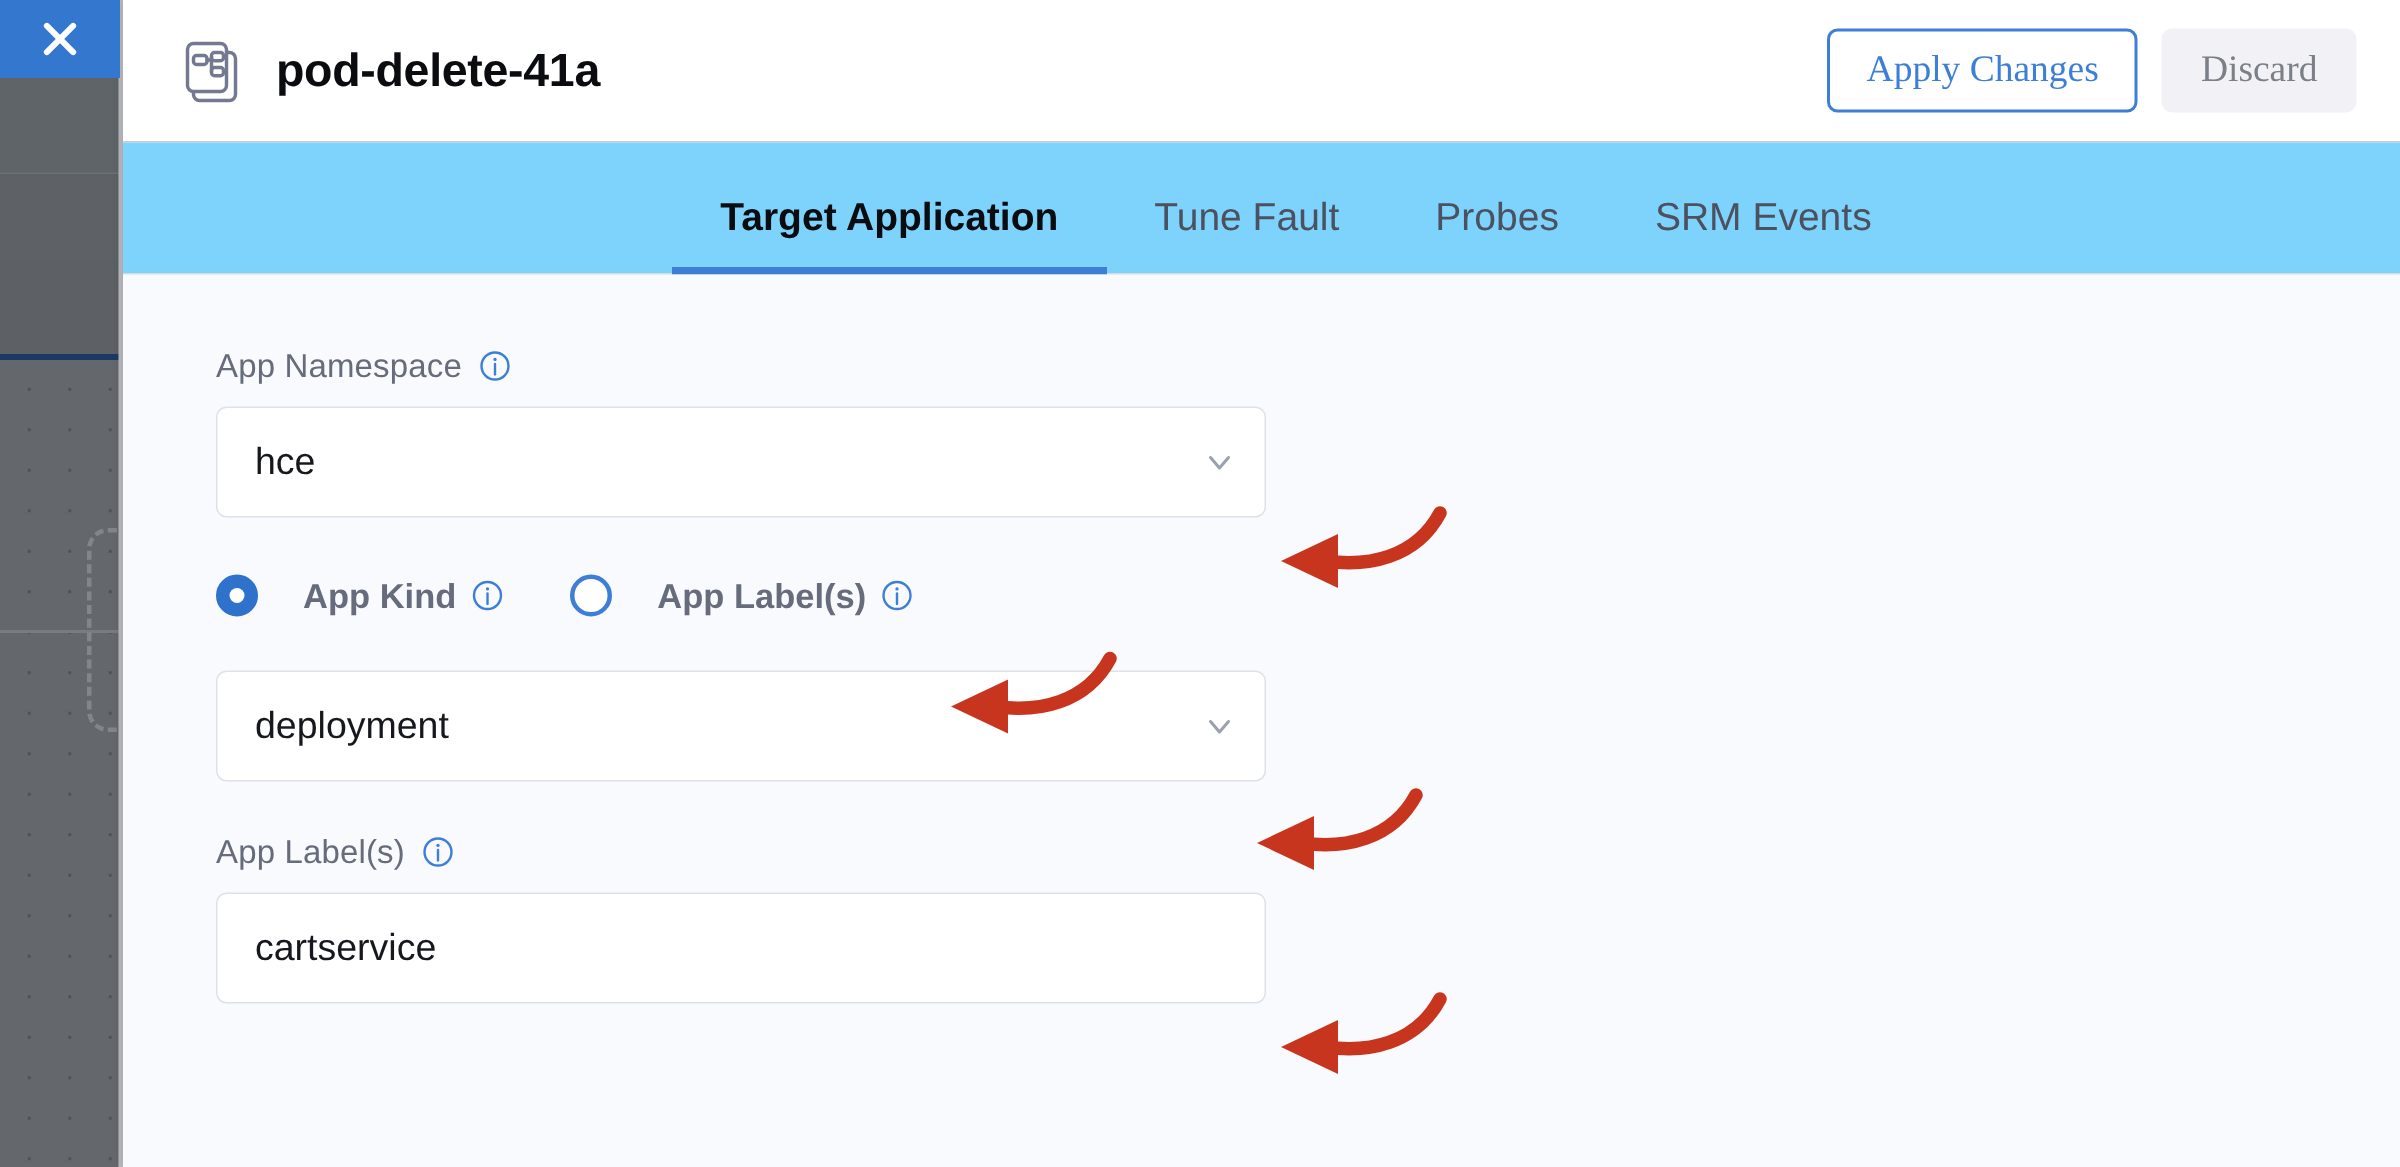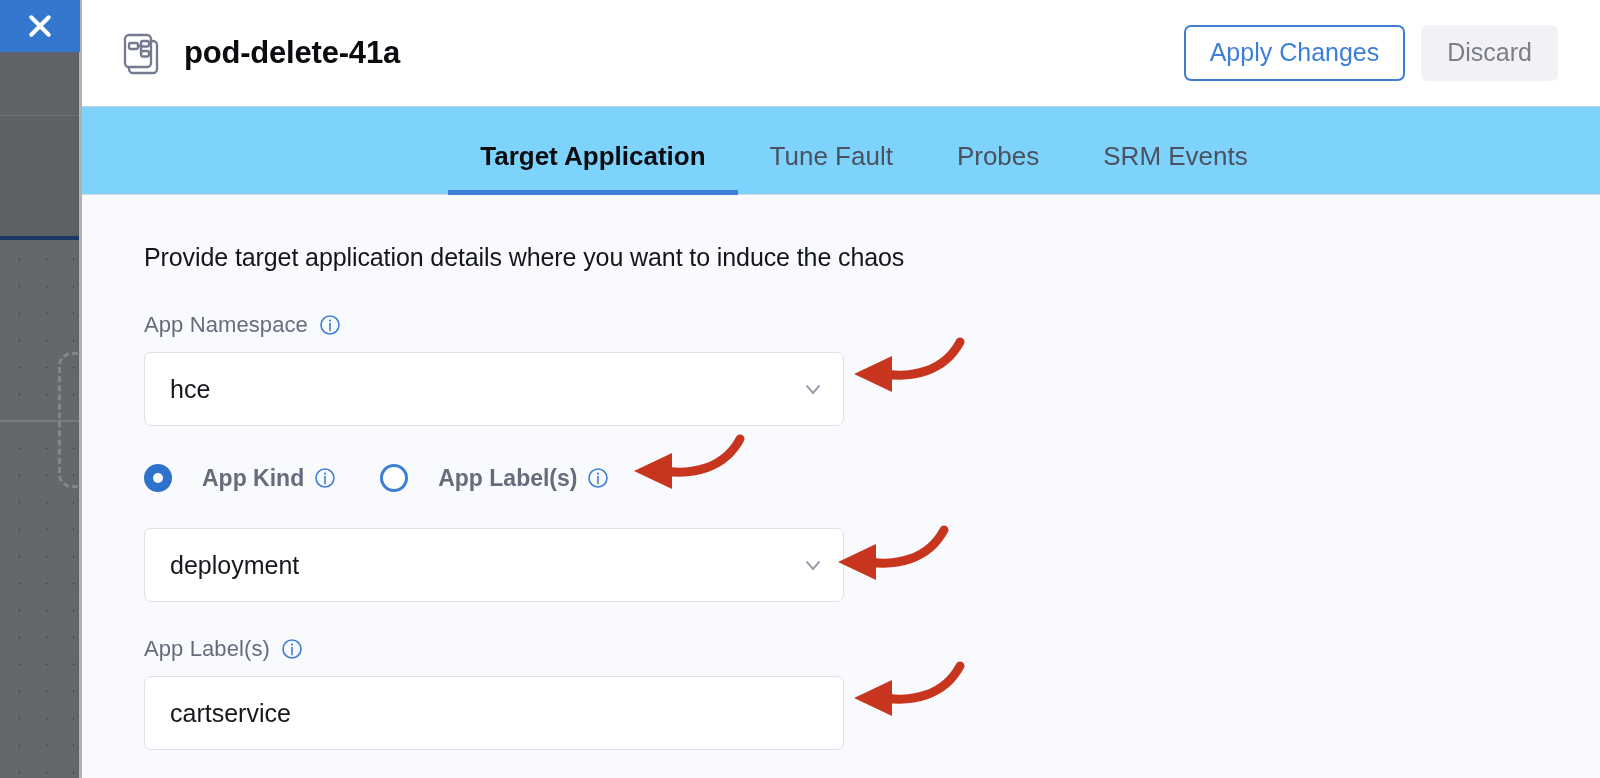--- a/index.html
+++ b/index.html
@@ -103,45 +103,45 @@
   .panel {
     position: absolute;
     left: 82px; top: 0;
     width: 1518px; height: 778px;
     background: #f9fafd;
     box-shadow: -2px 0 6px rgba(0,0,0,.10);
     overflow: hidden;
   }
 
   .panel-header {
-    height: 107px;
+    height: 95px;
     background: #ffffff;
     border-bottom: 1px solid #c7cad6;
     display: flex;
     align-items: center;
-    padding: 0 42px 0 34px;
+    padding: 0 29px 0 34px;
   }
   .title-wrap {
     display: flex;
     align-items: center;
     gap: 20px;
     flex: 1;
     min-width: 0;
   }
   .title-icon { width: 48px; height: 48px; flex: none; display: block; }
   .panel-title {
     font-size: 31px;
     font-weight: 700;
     color: #0b0c0f;
     letter-spacing: -.2px;
     white-space: nowrap;
   }
   .header-actions { display: flex; align-items: center; gap: 16px; flex: none; }
   .btn {
-    font-family: Liberation Sans, sans-serif;
+    font-family: Liberation Serif, serif;
     font-size: 25px;
     font-weight: 400;
     border-radius: 7px;
     padding: 11px 24px;
     cursor: pointer;
     white-space: nowrap;
     line-height: 1.18;
   }
   .btn-apply {
     color: #3d7fd6;
@@ -324,21 +324,20 @@
 
     <div class="tabbar">
       <button class="tab active">Target Application</button>
       <button class="tab">Tune Fault</button>
       <button class="tab">Probes</button>
       <button class="tab">SRM Events</button>
     </div>
 
     <div class="panel-body">
 
-      <div class="intro">Provide target application details where you want to induce the chaos</div>
 
       <div class="field-label">
         <span>App Namespace</span>
         <span>
           <svg class="info-icon" viewBox="0 0 22 22" fill="none" stroke="#3d7fd6" stroke-width="1.6">
             <circle cx="11" cy="11" r="9"></circle>
             <circle cx="11" cy="6.6" r="1.1" fill="#3d7fd6" stroke="none"></circle>
             <path d="M11 9.6 v7" stroke-linecap="round"></path>
           </svg>
         </span>

